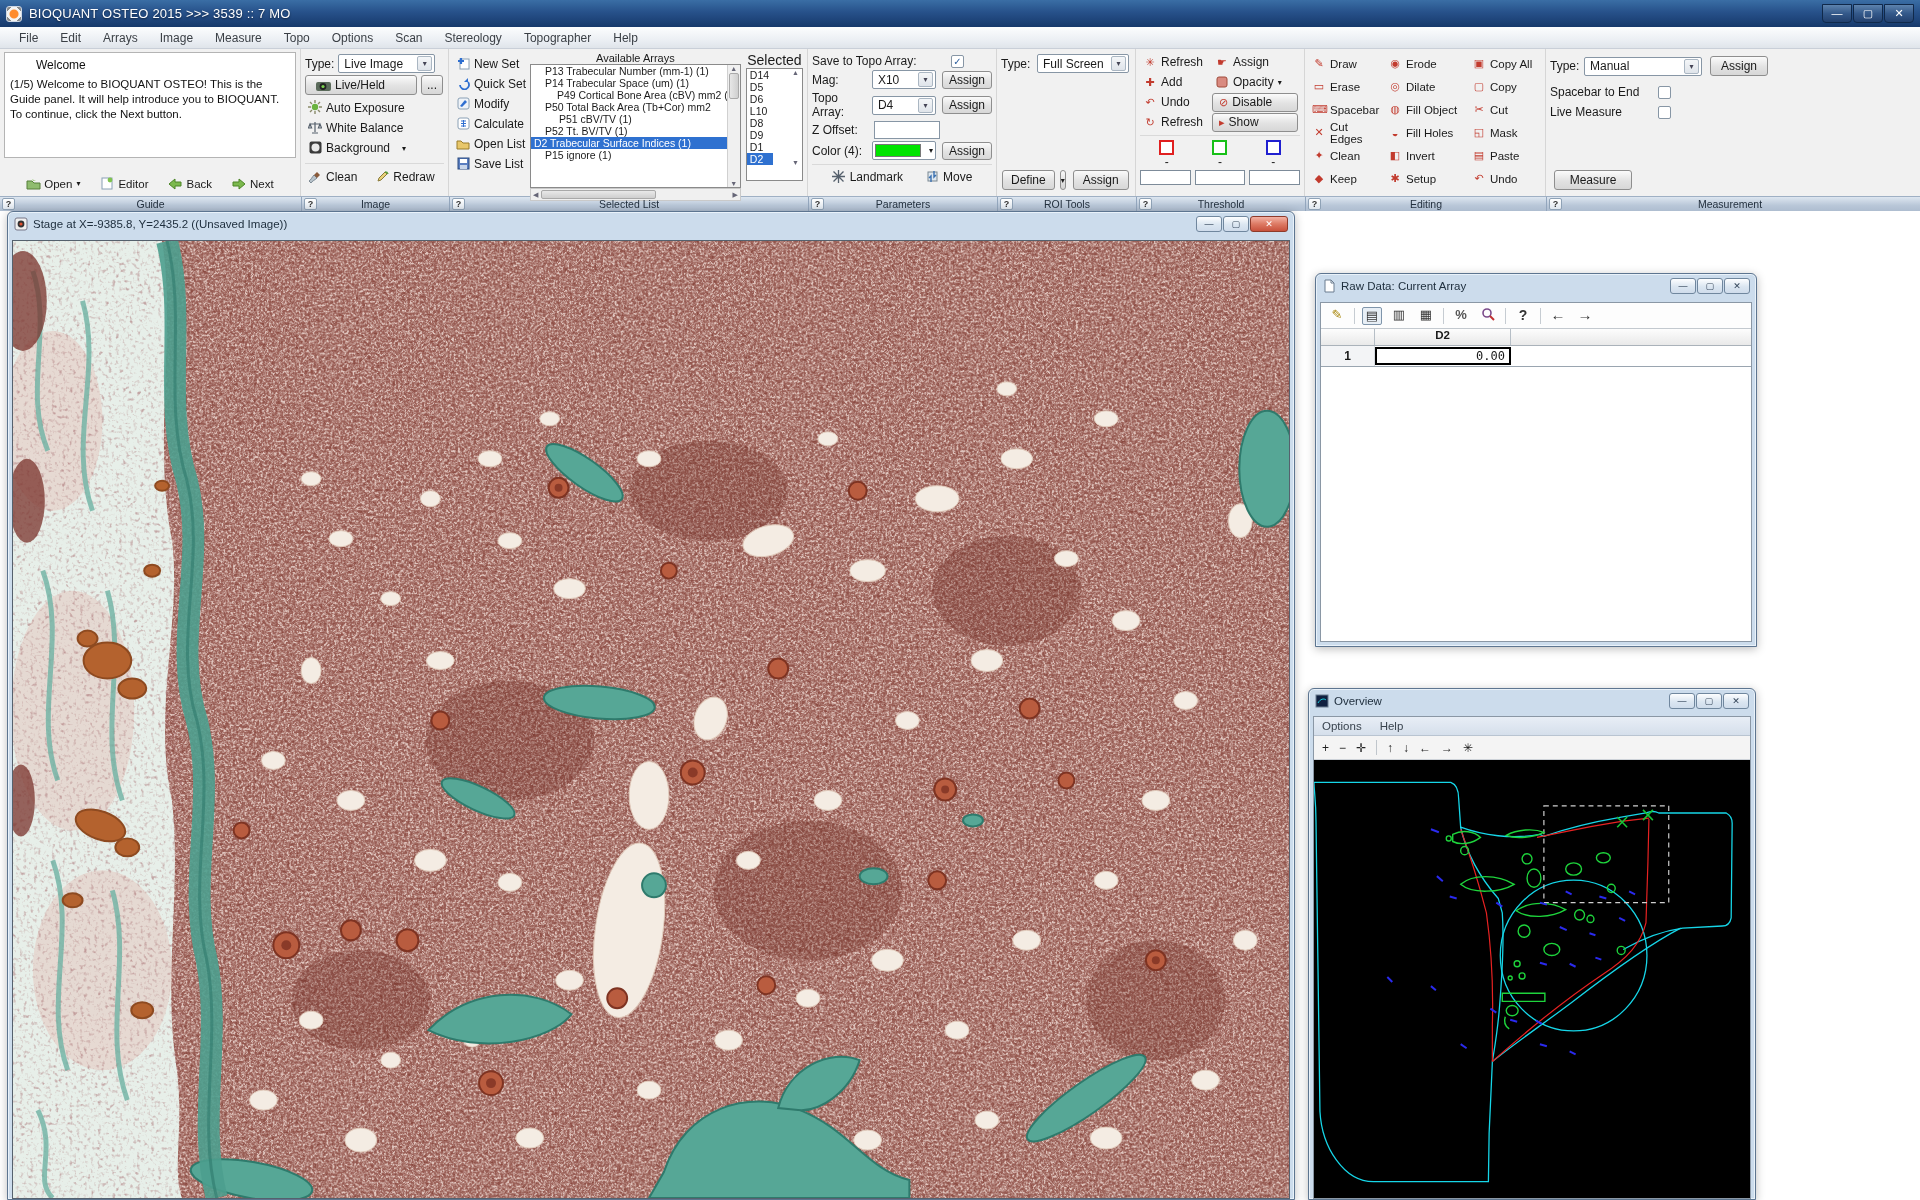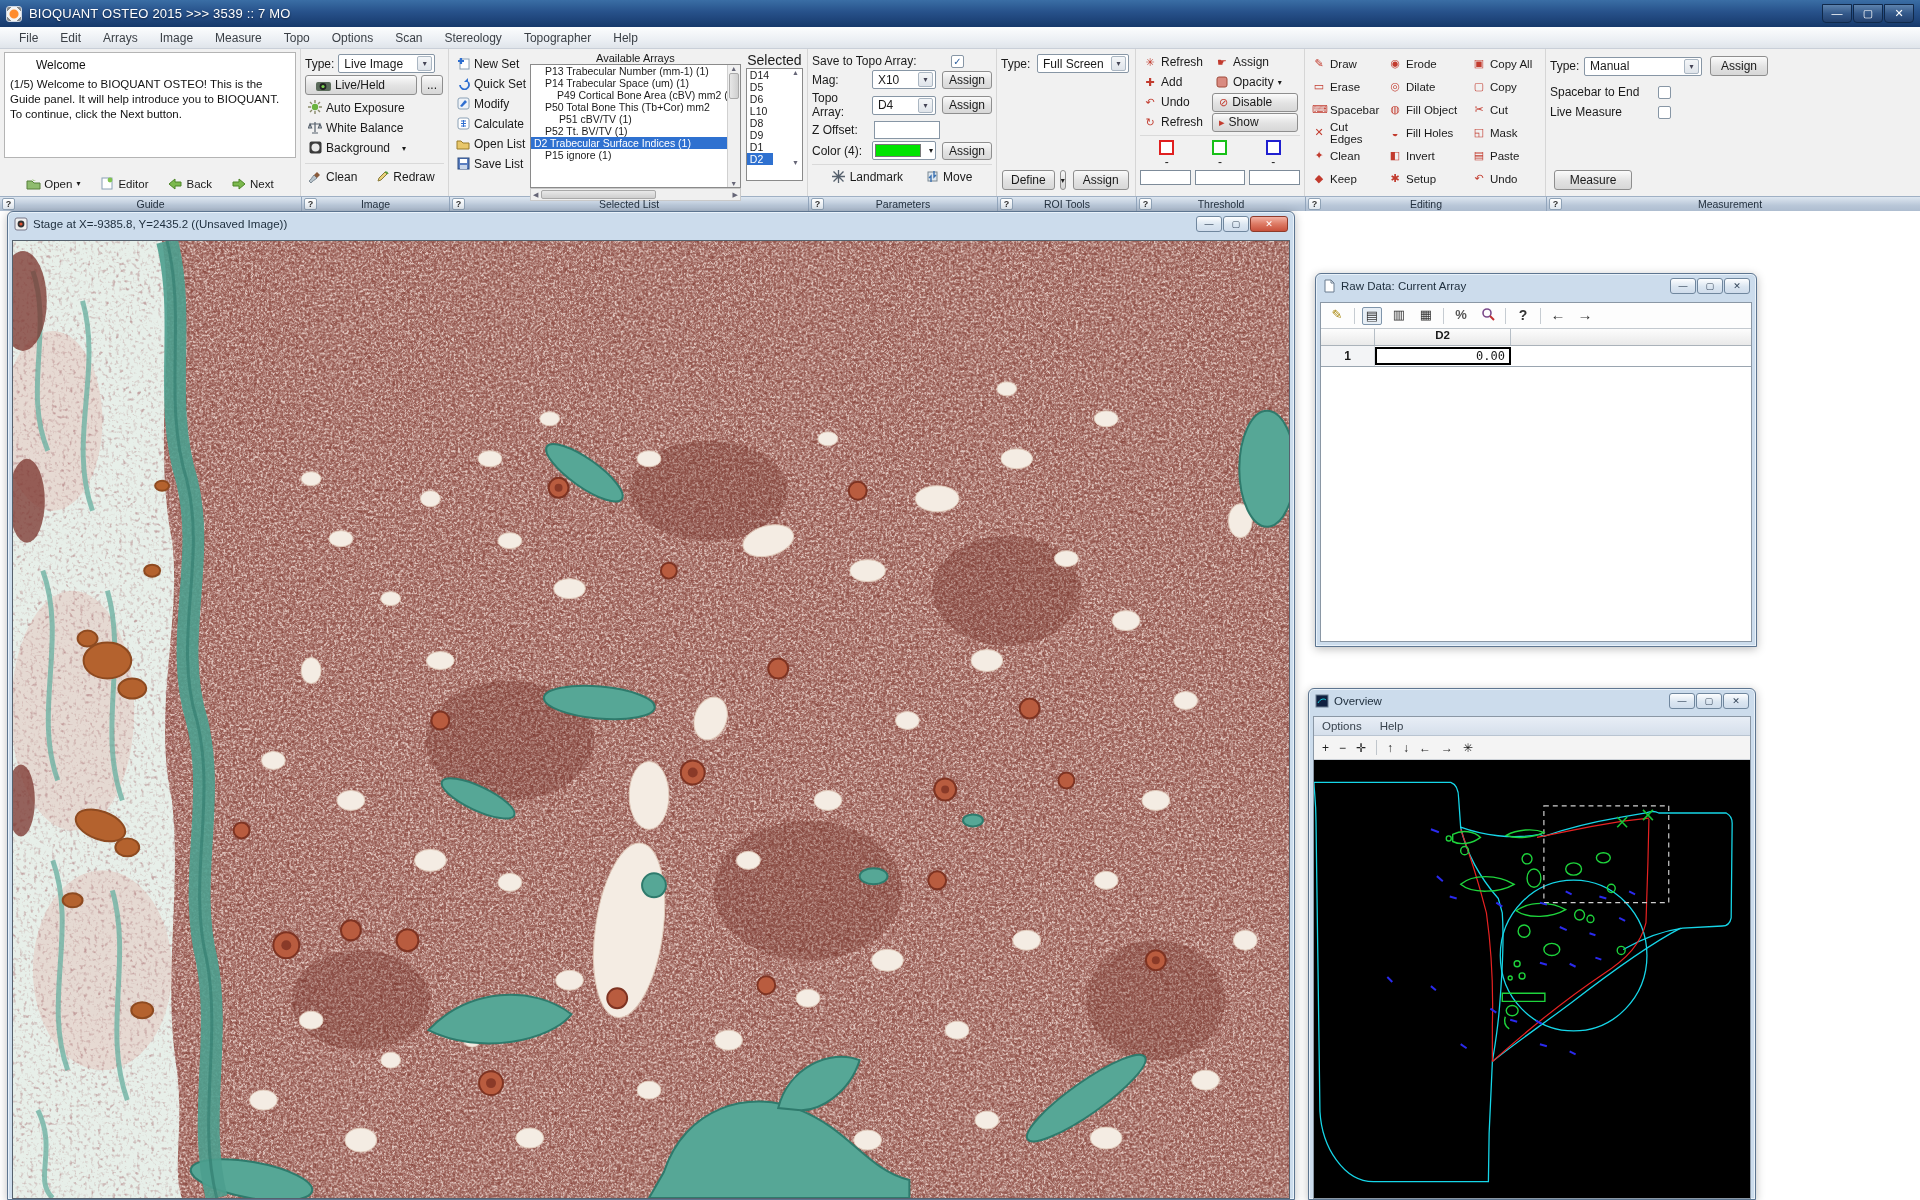--- a/index.html
+++ b/index.html
@@ -263,21 +263,21 @@
               </svg></span>
             <span>Save List</span>
           </div>
       </div>
       <div style="width:214px">
         <div style="text-align:center;font-size:11px">Available Arrays</div>
         <div class="listbox" style="height:124px">
           <div class="li" style="padding-left:14px">P13 Trabecular Number (mm-1) (1)</div>
           <div class="li" style="padding-left:14px">P14 Trabecular Space (um) (1)</div>
           <div class="li" style="padding-left:26px">P49 Cortical Bone Area (cBV) mm2 (</div>
-          <div class="li" style="padding-left:14px">P50 Total Bone This (Tb+Cor) mm2</div>
+          <div class="li" style="padding-left:14px">P50 Total Back Area (Tb+Cor) mm2</div>
           <div class="li" style="padding-left:28px">P51 cBV/TV (1)</div>
           <div class="li" style="padding-left:14px">P52 Tt. BV/TV (1)</div>
           <div class="li sel">D2 Trabecular Surface Indices (1)</div>
           <div class="li" style="padding-left:14px">P15 ignore (1)</div>
           <div class="vsb">
             <div>▲</div>
             <div class="thumb"></div>
             <div style="position:absolute;bottom:0;left:0;right:0">▼</div>
           </div>
         </div>

